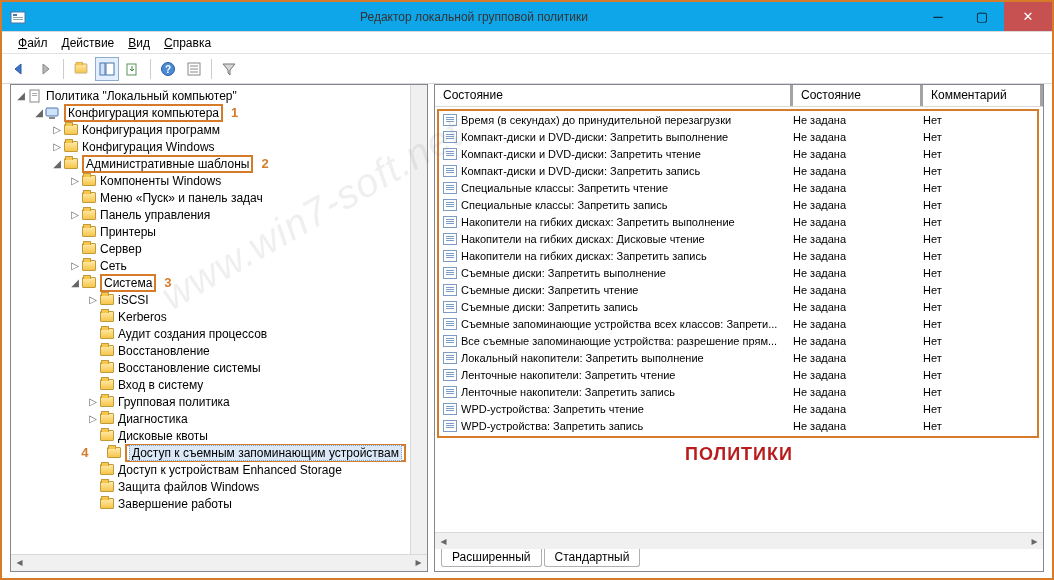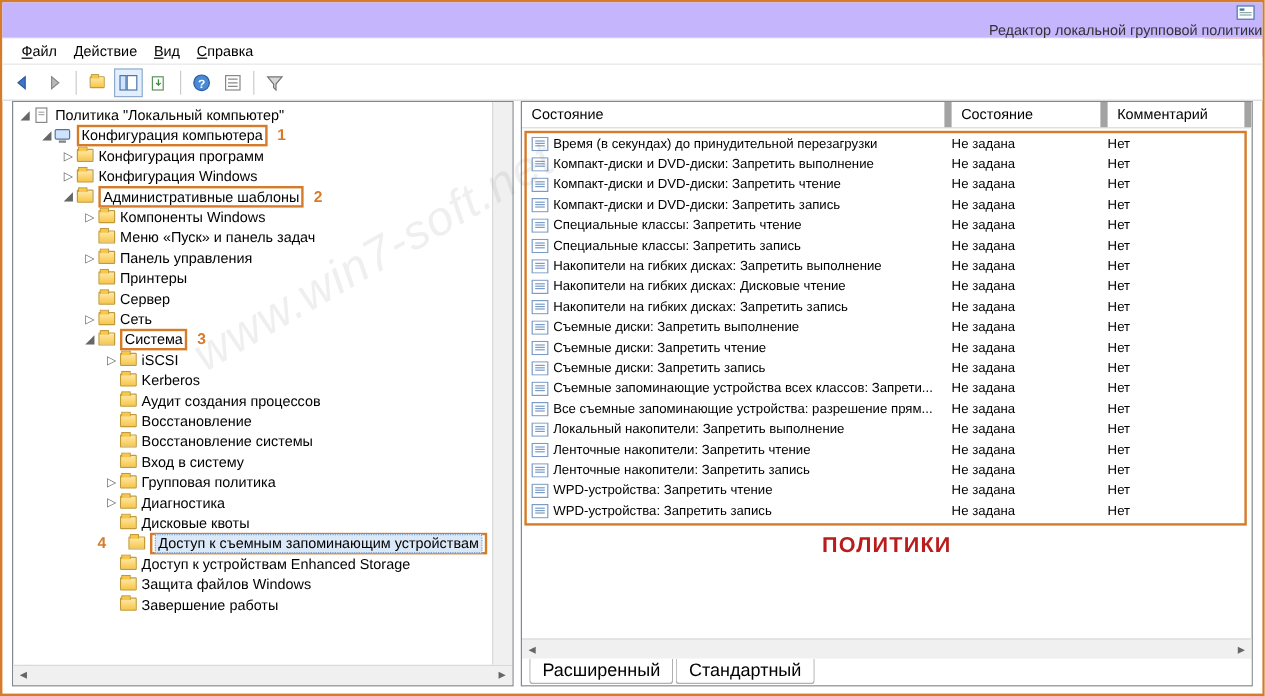--- a/index.html
+++ b/index.html
@@ -1,18 +1,18 @@
 <!DOCTYPE html>
 <html><head>
 <meta charset="utf-8">
 <style>
   * { box-sizing: border-box; margin: 0; padding: 0; }
   body { font-family: "Segoe UI", Tahoma, sans-serif; font-size: 12px; background: #fff; }
   .window { width: 1054px; height: 580px; border: 2px solid #d67b2a; display: flex; flex-direction: column; background: #fff; position: relative; }
-  .titlebar { height: 30px; background: #c4b5fd; display: flex; align-items: flex-end; border-bottom: 1px solid #d9d9d9; flex-direction: column; }
+  .titlebar { height: 30px; background: #0ea5e9; display: flex; align-items: center; border-bottom: 1px solid #d9d9d9; }
   .titlebar-icon { width: 16px; height: 16px; margin: 0 6px 0 8px; display:flex; align-items:center; justify-content:center;}
   .titlebar-title { flex: 1; text-align: center; font-size: 12px; color: #333; }
   .window-controls { display: flex; height: 100%; }
   .wc-btn { width: 44px; display: flex; align-items: center; justify-content: center; font-size: 13px; }
   .wc-close { background: #c75050; color: #fff; width: 48px;}
   .menubar { height: 22px; background: #fff; display: flex; align-items: center; padding: 0 10px; gap: 2px; border-bottom: 1px solid #e3e3e3; font-size: 12px; }
   .menu-item { padding: 2px 6px; }
   .menu-item u { text-decoration: underline; }
   .toolbar { height: 30px; background: #fff; display: flex; align-items: center; padding: 0 6px; gap: 2px; border-bottom: 1px solid #d9d9d9; }
   .tb-btn { width: 24px; height: 24px; display:flex; align-items:center; justify-content:center; border:1px solid transparent;}
@@ -26,37 +26,37 @@
   .exp { width:12px; text-align:center; color:#666; font-size:10px; cursor:default;}
   .node-icon { width:16px; height:14px; display:flex; align-items:center; justify-content:center; margin-right:3px;}
   .folder { width:14px; height:11px; background:linear-gradient(#ffe9a8,#f7c64a); border:1px solid #c19a3a; border-radius:1px; position:relative;}
   .folder::before{content:"";position:absolute;top:-3px;left:0;width:6px;height:3px;background:#f7c64a;border:1px solid #c19a3a;border-bottom:none;border-radius:1px 1px 0 0;}
   .label { font-size:12px; color:#000;}
   .hl { border:2px solid #d67b2a; padding:0 2px; margin:-1px 0;}
   .sel .label{ background:#dbe8f7; border:1px dotted #7aa7d7; padding:0 2px;}
   .num-annot { color:#d67b2a; font-weight:bold; font-size:13px; margin-left:8px;}
   .scroll-y { width:17px; background:#f0f0f0; border-left:1px solid #d9d9d9;}
   .list-header { display:flex; height:22px; border-bottom:1px solid #d9d9d9; font-size:12px; color:#000; background:#fff;}
-  .list-header > div { padding:3px 8px; border-right:6px solid #a3a3a3;}
+  .list-header > div { padding:3px 8px; border-right:3px solid #a3a3a3;}
   .col-name { flex:1; min-width:0;}
   .col-state { width:130px;}
   .col-comment { width:120px;}
   .list-body { flex:1; overflow:auto; position:relative;}
   .data-box { border:2px solid #d67b2a; margin:2px 4px 2px 2px; padding-bottom:2px;}
   .list-row { display:flex; height:17px; align-items:center; font-size:11px;}
   .list-row .c1 { flex:1; display:flex; align-items:center; padding-left:4px; min-width:0; overflow:hidden; text-overflow:ellipsis; white-space:nowrap;}
   .list-row .c2 { width:130px; padding-left:4px;}
   .list-row .c3 { width:118px; padding-left:4px;}
   .policy-icon{ width:14px; height:12px; border:1px solid #7a9cc6; background:#fff; margin-right:4px; position:relative; flex-shrink:0;}
   .policy-icon::before{content:"";position:absolute;left:2px;top:2px;right:2px;height:1px;background:#7a9cc6;box-shadow:0 2px 0 #7a9cc6,0 4px 0 #7a9cc6;}
   .big-label { text-align:center; color:#b91c1c; font-weight:bold; font-size:18px; letter-spacing:1px; padding:4px 0 2px;}
   .right-scroll-x { height:17px; background:#f0f0f0; border-top:1px solid #d9d9d9; display:flex; align-items:center;}
   .right-scroll-x .arrow{width:17px;text-align:center;color:#666;}
   .tabs { height:22px; display:flex; align-items:flex-start; padding-left:6px; background:#fff;}
-  .tab { border:1px solid #b0b0b0; border-top:none; border-radius:0 0 3px 3px; padding:1px 10px 2px; font-size:15px; margin-right:2px; background:#fff;text-align:center;}
+  .tab { border:1px solid #b0b0b0; border-top:none; border-radius:0 0 3px 3px; padding:1px 10px 2px; font-size:12px; margin-right:2px; background:#fff;text-align:center;}
   .tab.active{ background:#fff; }
   .left-scroll-x { height:17px; background:#f0f0f0; border-top:1px solid #d9d9d9; display:flex;}
   .left-scroll-x .arrow{width:17px;text-align:center;color:#666;}
   .indent { display:inline-block; }
   .watermark { position:absolute; left:140px; top:190px; font-size:40px; color:rgba(120,120,120,0.12); transform:rotate(-30deg); pointer-events:none; font-style:italic; font-weight:300; letter-spacing:1px; z-index:50;}
 </style>
 </head>
 <body>
 
 <div class="window">

